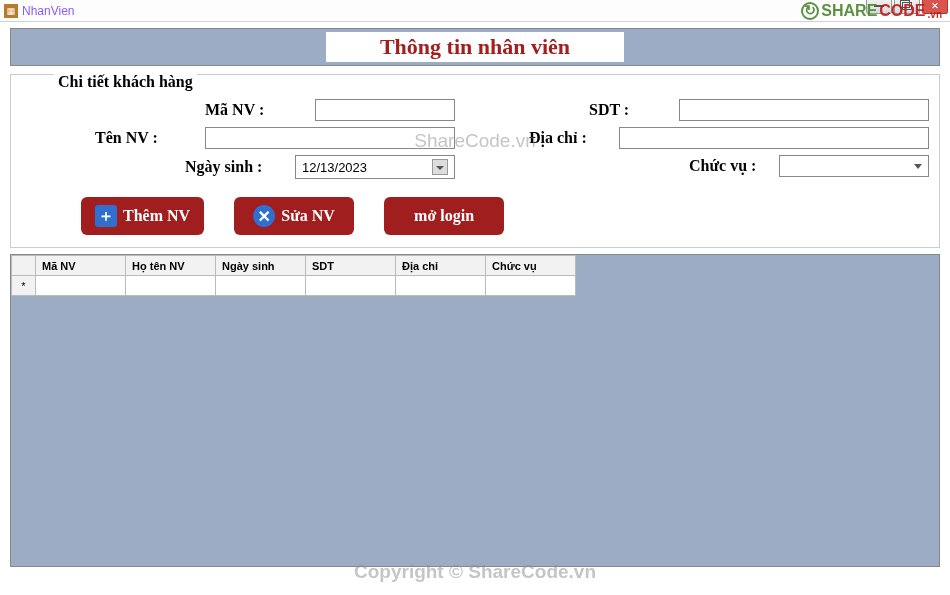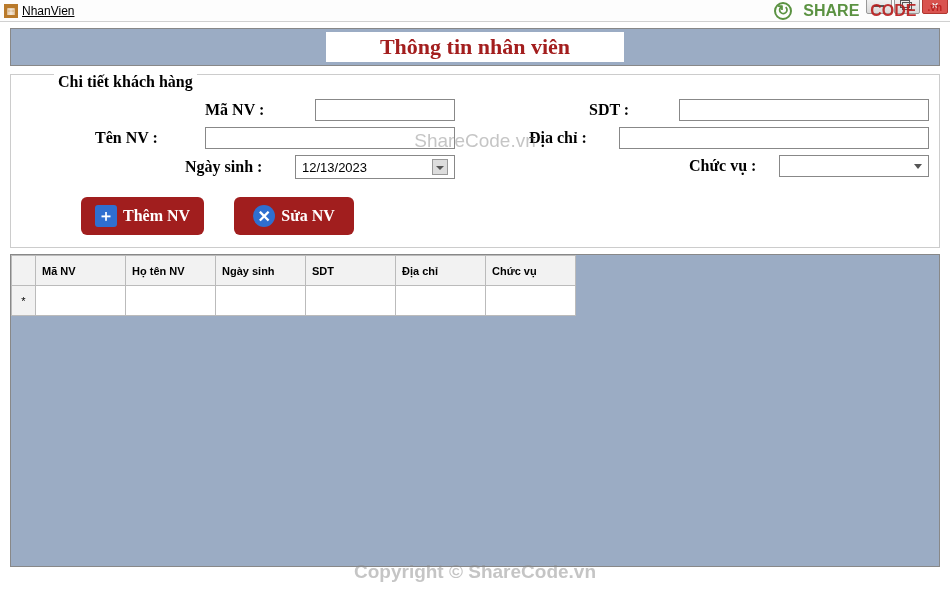--- a/index.html
+++ b/index.html
@@ -22,21 +22,21 @@
       position: relative;
       background: #fdfdfd;
     }
     .titlebar .app-icon {
       width: 14px; height: 14px;
       background: #b97a2b;
       margin-right: 4px;
       display: flex; align-items: center; justify-content: center;
       font-size: 9px; color: #fff;
     }
-    .titlebar .title-text { font-size: 12px; color: #000000; text-decoration: underline; }
+    .titlebar .title-text { font-size: 12px; color: #8b5cf6; }
     .win-controls {
       position: absolute; right: 2px; top: -2px;
       display: flex; gap: 2px;
     }
     .win-btn {
       width: 26px; height: 16px;
       border: 1px solid #999;
       background: linear-gradient(#f2f2f2,#d9d9d9);
       border-radius: 0 0 2px 2px;
       display: flex; align-items: center; justify-content: center;
@@ -48,21 +48,21 @@
     .win-btn.max::after { content: ""; border: 1px solid #555; width: 8px; height: 6px; display:block; position:relative; }
     .win-btn.max::before { content:""; position:absolute; border:1px solid #555; width:8px; height:6px; transform:translate(-2px,-2px); }
     .win-btn.max { position:relative; }
     
     .sharecode-logo {
       position: absolute;
       top: 2px; right: 8px;
       font-size: 16px;
       font-weight: bold;
       color: #4a872e;
-      display: flex; align-items: flex-start; gap: 11px;
+      display: flex; align-items: flex-end; gap: 2px;
       opacity: 0.9;
       z-index: 50;
     }
     .sharecode-logo .s-icon {
       width: 18px; height: 18px; border-radius: 50%;
       border: 2px solid #4a872e;
       position: relative;
     }
     .sharecode-logo .s-icon::after { content: "↻"; position:absolute; left:1px; top:-2px; color:#4a872e; font-size:14px;}
     .sharecode-logo .dark { color: #b91c1c; }
@@ -184,21 +184,21 @@
     .grid {
       background: #fff;
       border-collapse: collapse;
       width: auto;
     }
     .grid th, .grid td {
       border: 1px solid #bbb;
       font-size: 11px;
       text-align: left;
       padding: 0 6px;
-      height: 30px;
+      height: 20px;
       background: #f2f2f2;
     }
     .grid td { background: #fff; }
     .grid th:first-child, .grid td:first-child {
       width: 24px; background: #f2f2f2; text-align: center;
     }
     
     .wm-center {
       position: absolute;
       left: 50%;
@@ -278,20 +278,23 @@
   </div>
 
   <div class="btn-row">
     <button class="btn">
       <span class="icon">＋</span>
       <span>Thêm NV</span>
     </button>
     <button class="btn">
       <span class="icon" style="border-radius:50%">✕</span>
       <span>Sửa NV</span>
+    </button>
+    <button class="btn">
+      <span>mở login</span>
     </button>
   </div>
 </div>
 
 <div class="grid-wrap">
   <table class="grid">
     <tbody>
         <tr>
       <th></th>
       <th style="width:90px">Mã NV</th>

